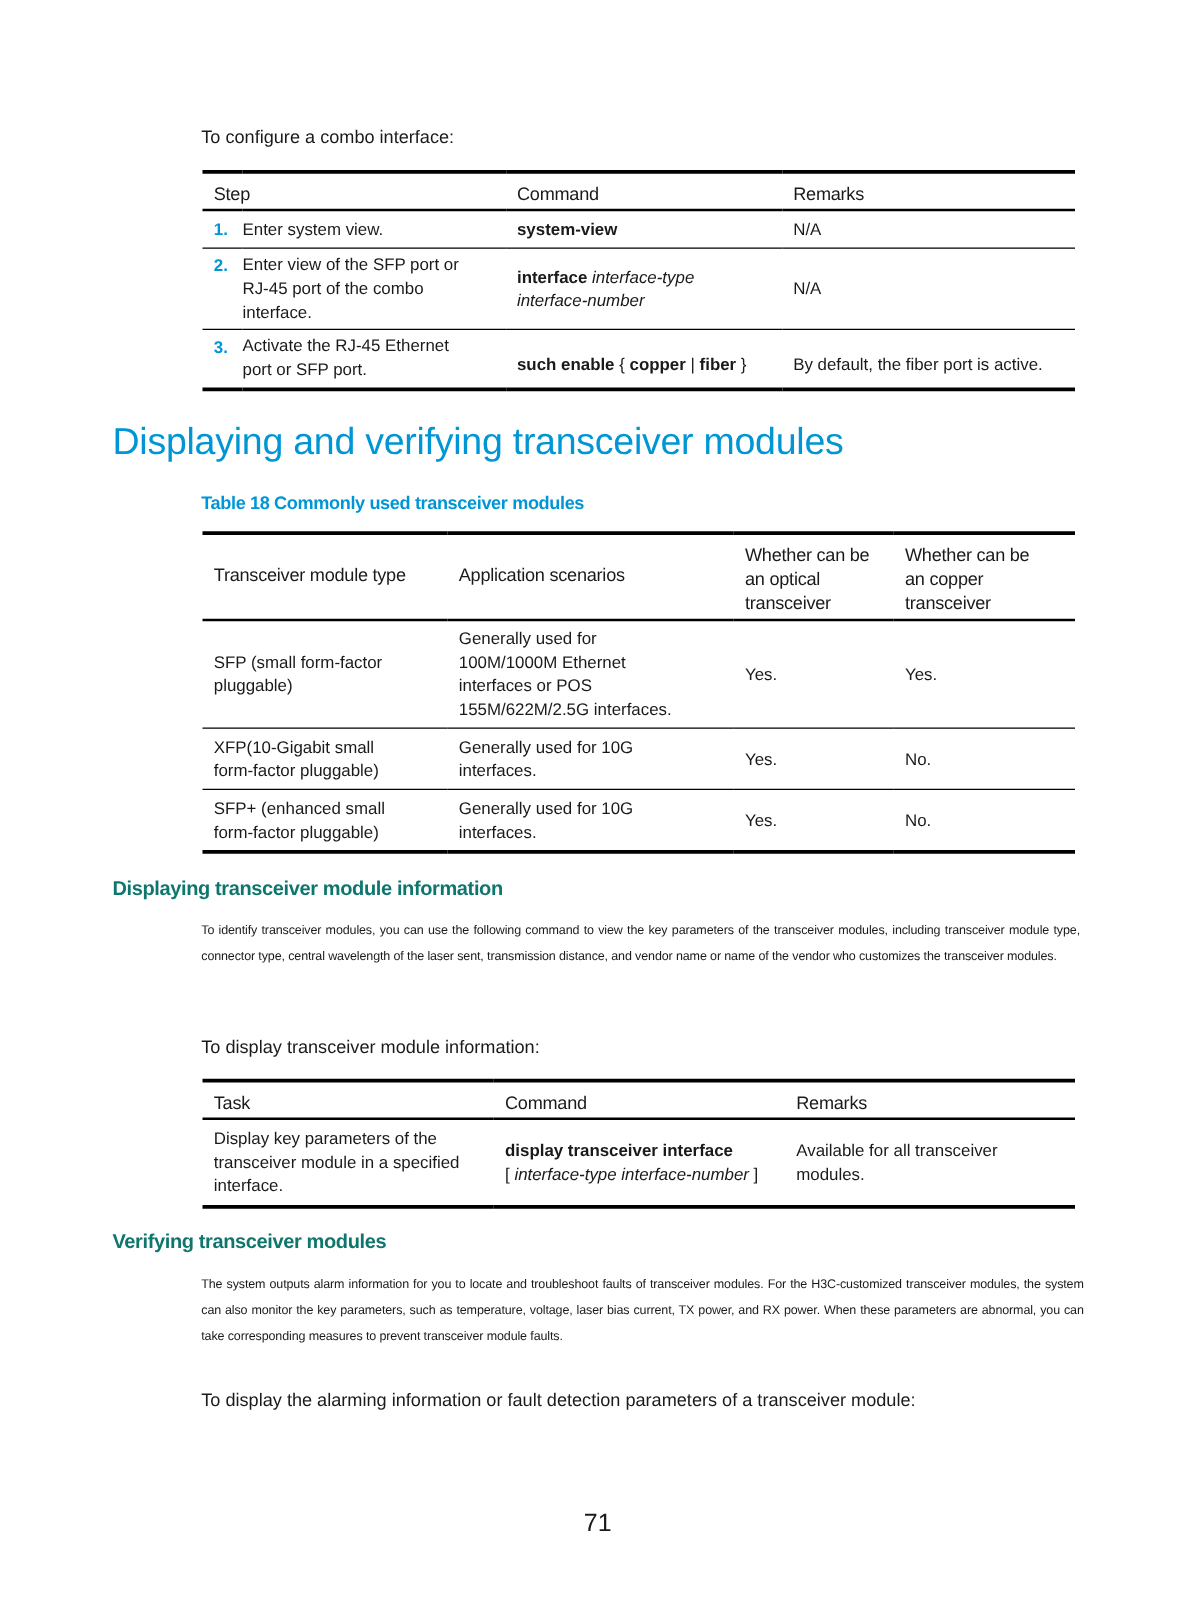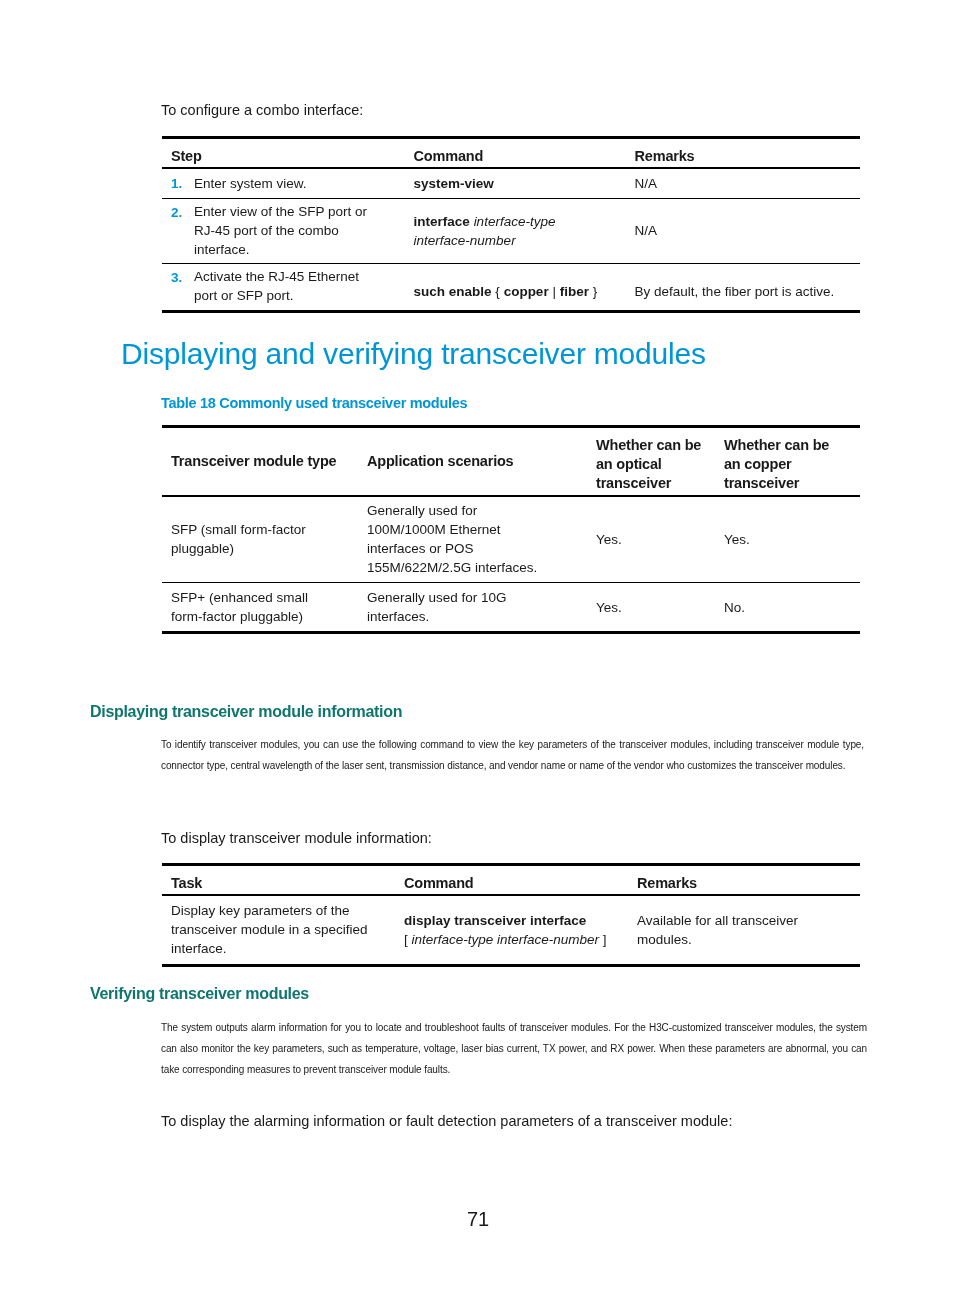--- a/index.html
+++ b/index.html
@@ -17,21 +17,20 @@
       line-height: 21px;
       text-align: justify;
       letter-spacing: -0.1px;
     }
     .intro { font-size: 14.5px; line-height: 20px; }
     h1.main-heading {
       font-weight: normal;
       font-size: 30px;
       letter-spacing: -0.2px;
       color: #0096d6;
-      margin-left: 31px;
     }
     h2.sub-heading {
       font-weight: bold;
       font-size: 16px;
       color: #0f766e;
       letter-spacing: -0.3px;
     }
     .table-caption {
       font-weight: bold;
       font-size: 14.5px;
@@ -39,21 +38,21 @@
       letter-spacing: -0.3px;
     }
     table.doc-table {
       border-collapse: collapse;
       width: 698px;
       font-size: 13.5px;
       line-height: 19px;
     }
     table.doc-table th {
       text-align: left;
-      font-weight: bold;
+      font-weight: normal;
       font-size: 14.5px;
       line-height: 19px;
       letter-spacing: -0.2px;
       vertical-align: bottom;
     }
     table.doc-table td { vertical-align: middle; }
     .thick-top { border-top: 3px solid #000; }
     .thick-bottom { border-bottom: 3px solid #000; }
     .head-rule { border-bottom: 2px solid #000; }
     .row-rule { border-bottom: 1px solid #000; }
@@ -138,20 +137,32 @@
       </td>
       <td style="padding:0 4px 0 9px;">
         <div>Generally used for</div>
         <div>100M/1000M Ethernet</div>
         <div>interfaces or POS</div>
         <div>155M/622M/2.5G interfaces.</div>
       </td>
       <td style="padding:0 8px 0 9px;">Yes.</td>
       <td style="padding:0 8px 0 9px;">Yes.</td>
     </tr>
+    <tr class="row-rule" style="height:49px;">
+      <td style="padding:0 8px 0 9px;">
+        <div>XFP(10-Gigabit small</div>
+        <div>form-factor pluggable)</div>
+      </td>
+      <td style="padding:0 4px 0 9px;">
+        <div>Generally used for 10G</div>
+        <div>interfaces.</div>
+      </td>
+      <td style="padding:0 8px 0 9px;">Yes.</td>
+      <td style="padding:0 8px 0 9px;">No.</td>
+    </tr>
     <tr class="thick-bottom" style="height:50px;">
       <td style="padding:0 8px 0 9px;">
         <div>SFP+ (enhanced small</div>
         <div>form-factor pluggable)</div>
       </td>
       <td style="padding:0 4px 0 9px;">
         <div>Generally used for 10G</div>
         <div>interfaces.</div>
       </td>
       <td style="padding:0 8px 0 9px;">Yes.</td>

